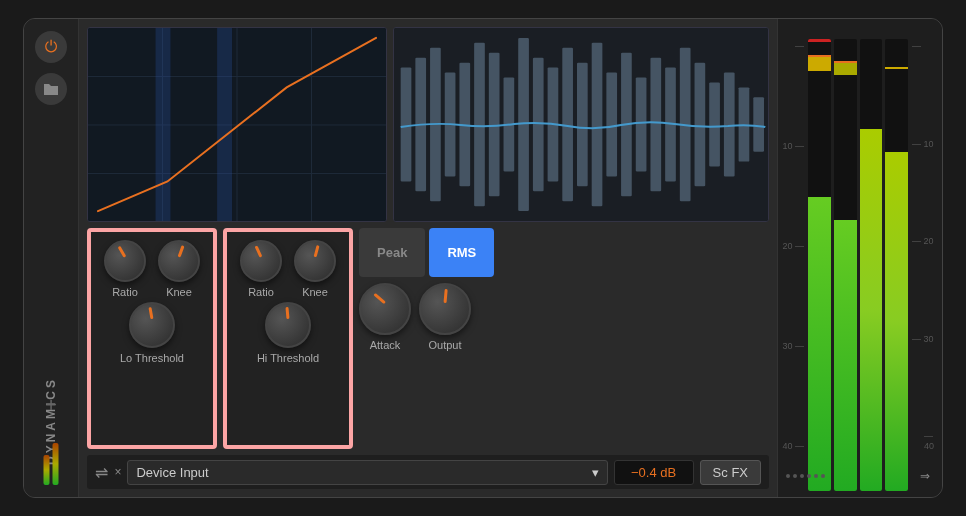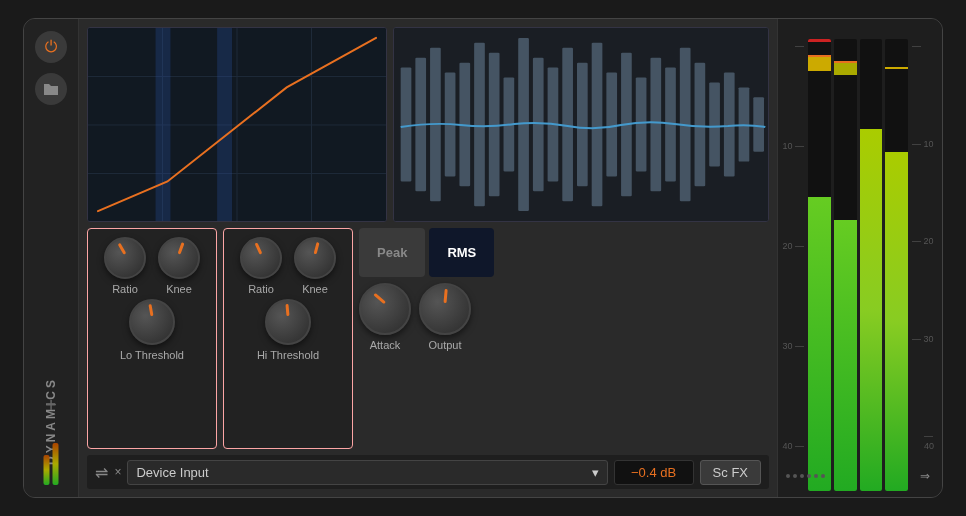--- a/index.html
+++ b/index.html
@@ -121,21 +121,21 @@
       overflow: hidden;
     }
     
     .controls-area {
       display: flex;
       gap: 6px;
       flex: 1;
     }
     .comp-section {
       background: #222;
-      border: 1px solid #fca5a5;
+      border: 4px solid #fca5a5;
       border-radius: 4px;
       padding: 8px;
       display: flex;
       flex-direction: column;
       align-items: center;
       gap: 4px;
       min-width: 130px;
     }
     .knob-row {
       display: flex;
@@ -200,21 +200,21 @@
       border-radius: 4px;
       cursor: pointer;
       font-size: 13px;
       font-weight: bold;
     }
     .mode-btn-inactive {
       background: #3a3a3a;
       color: #888;
     }
     .mode-btn-active {
-      background: #0f172a;
+      background: #3b82f6;
       color: #fff;
     }
     .large-knob {
       width: 52px;
       height: 52px;
       border-radius: 50%;
       background: radial-gradient(circle at 35% 35%, #555, #2a2a2a);
       border: 2px solid #444;
       position: relative;
       cursor: pointer;

